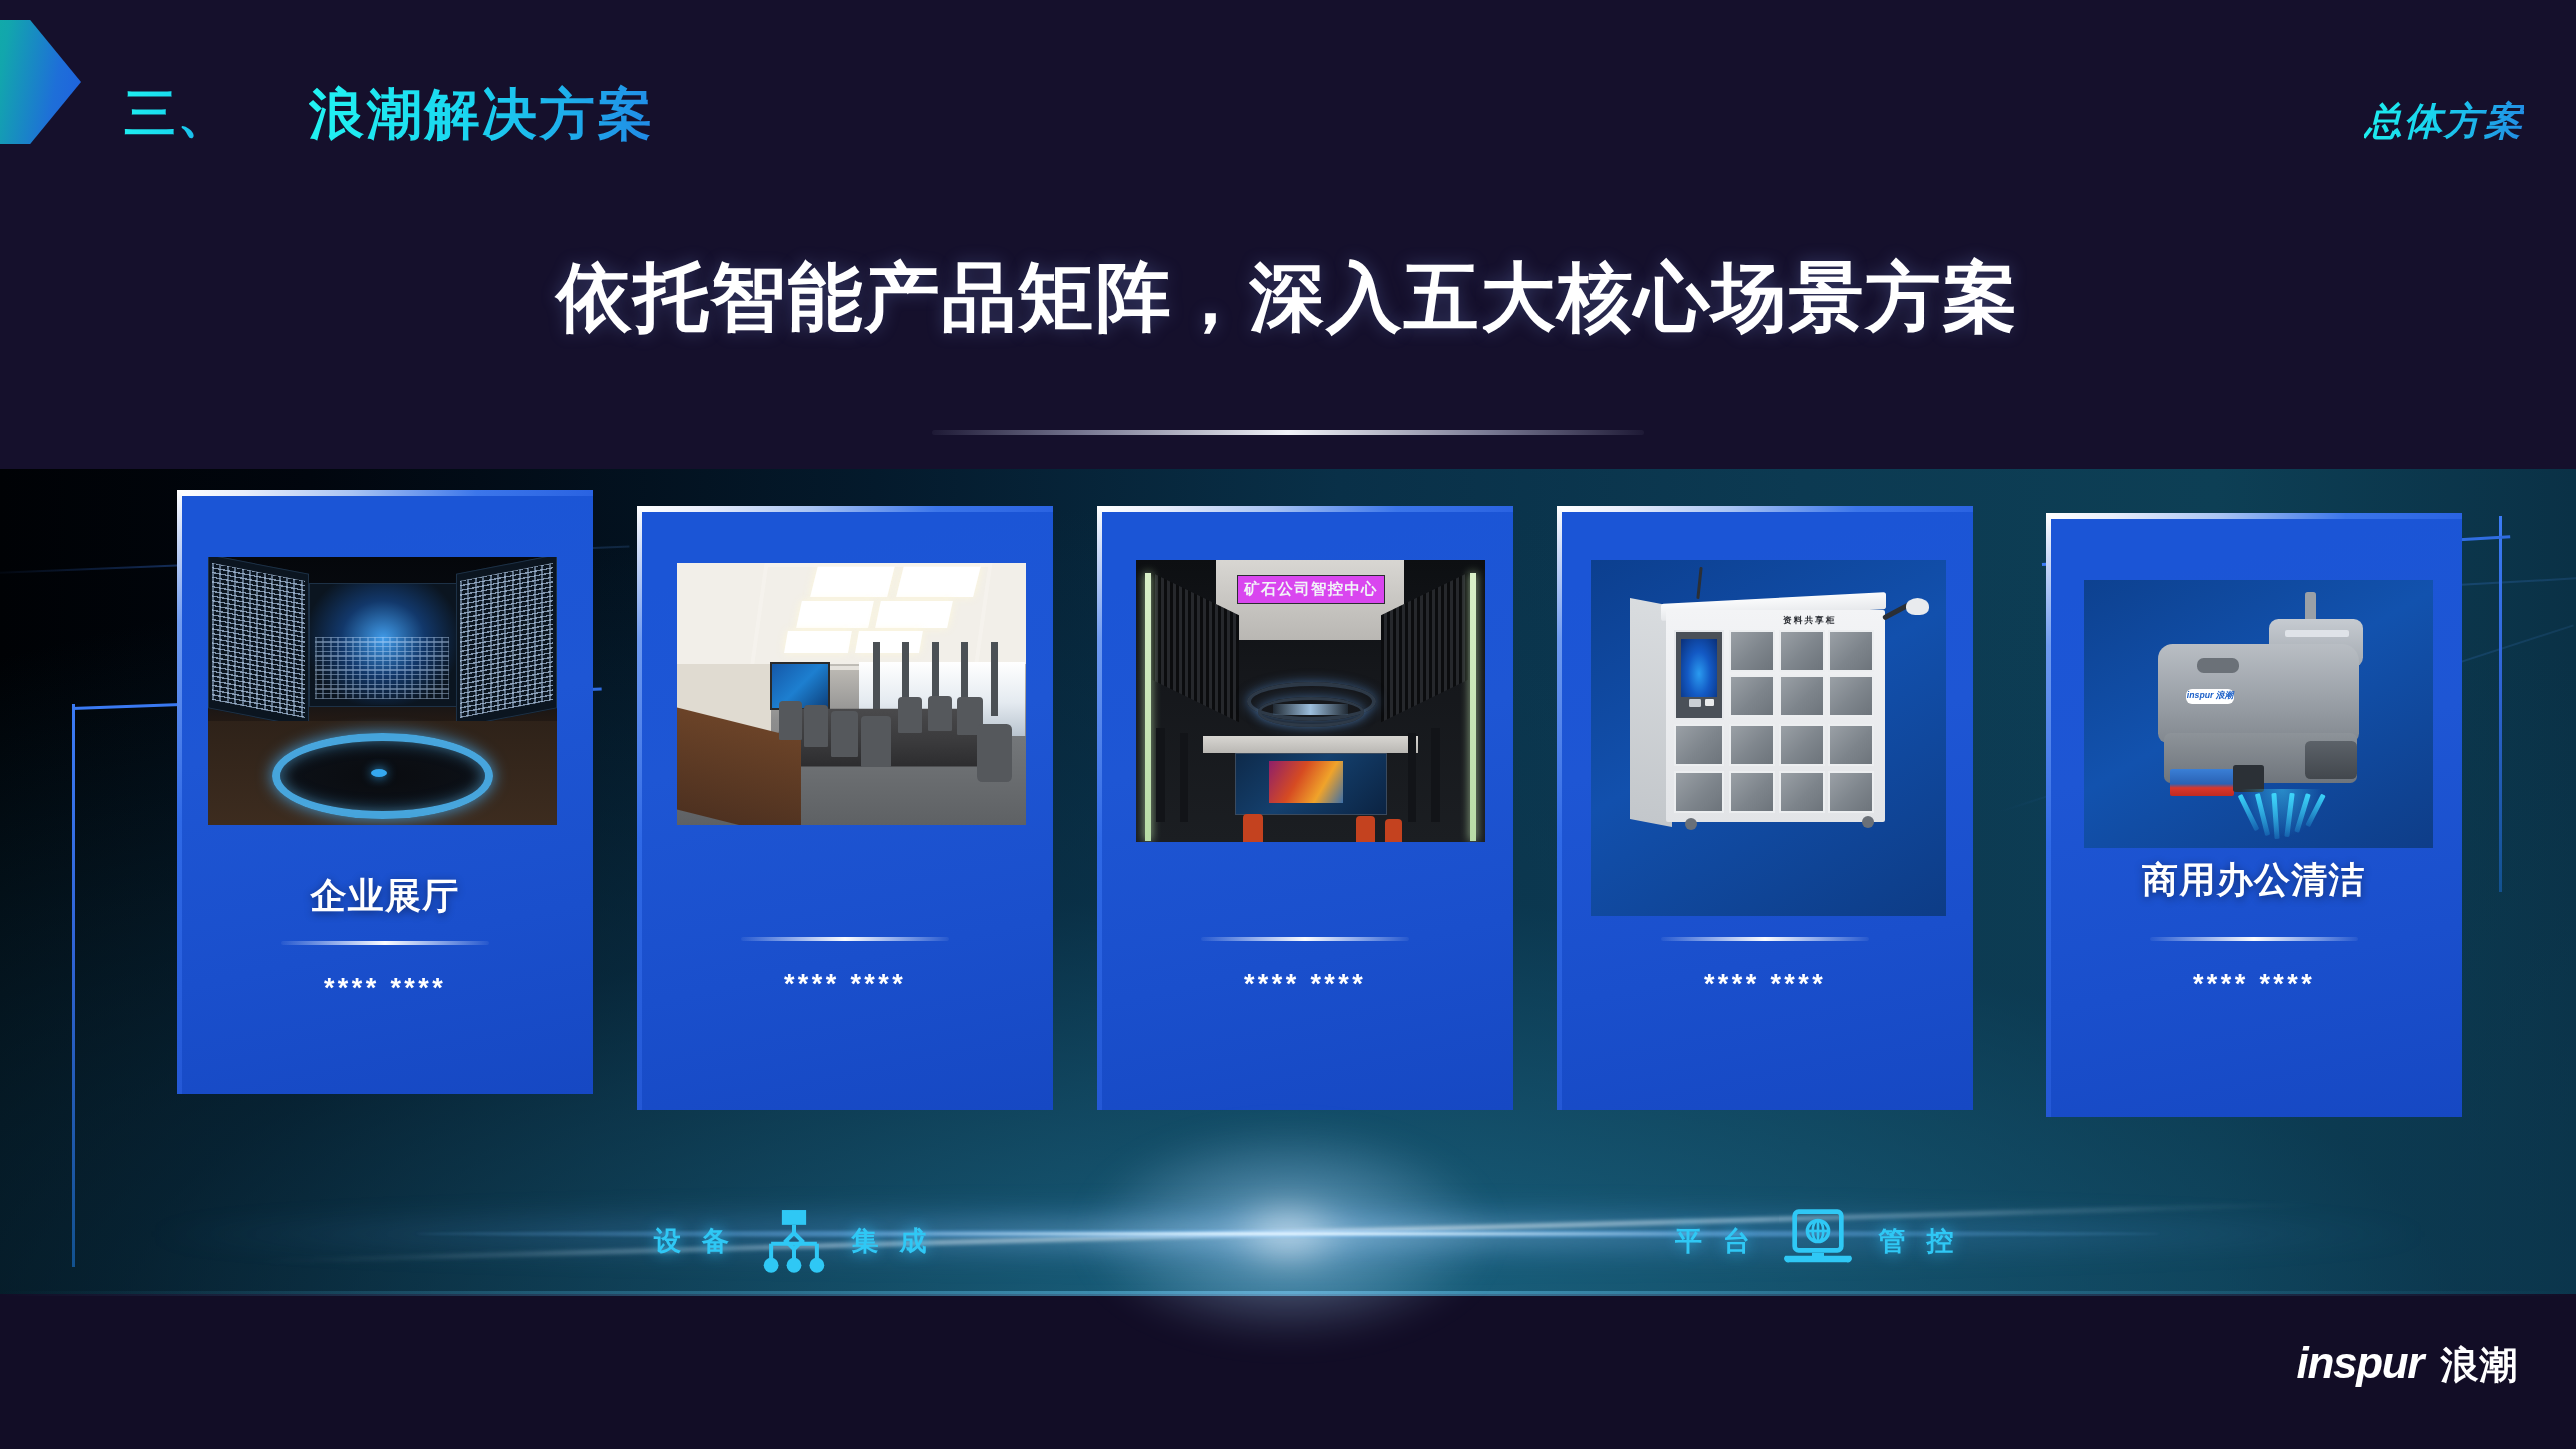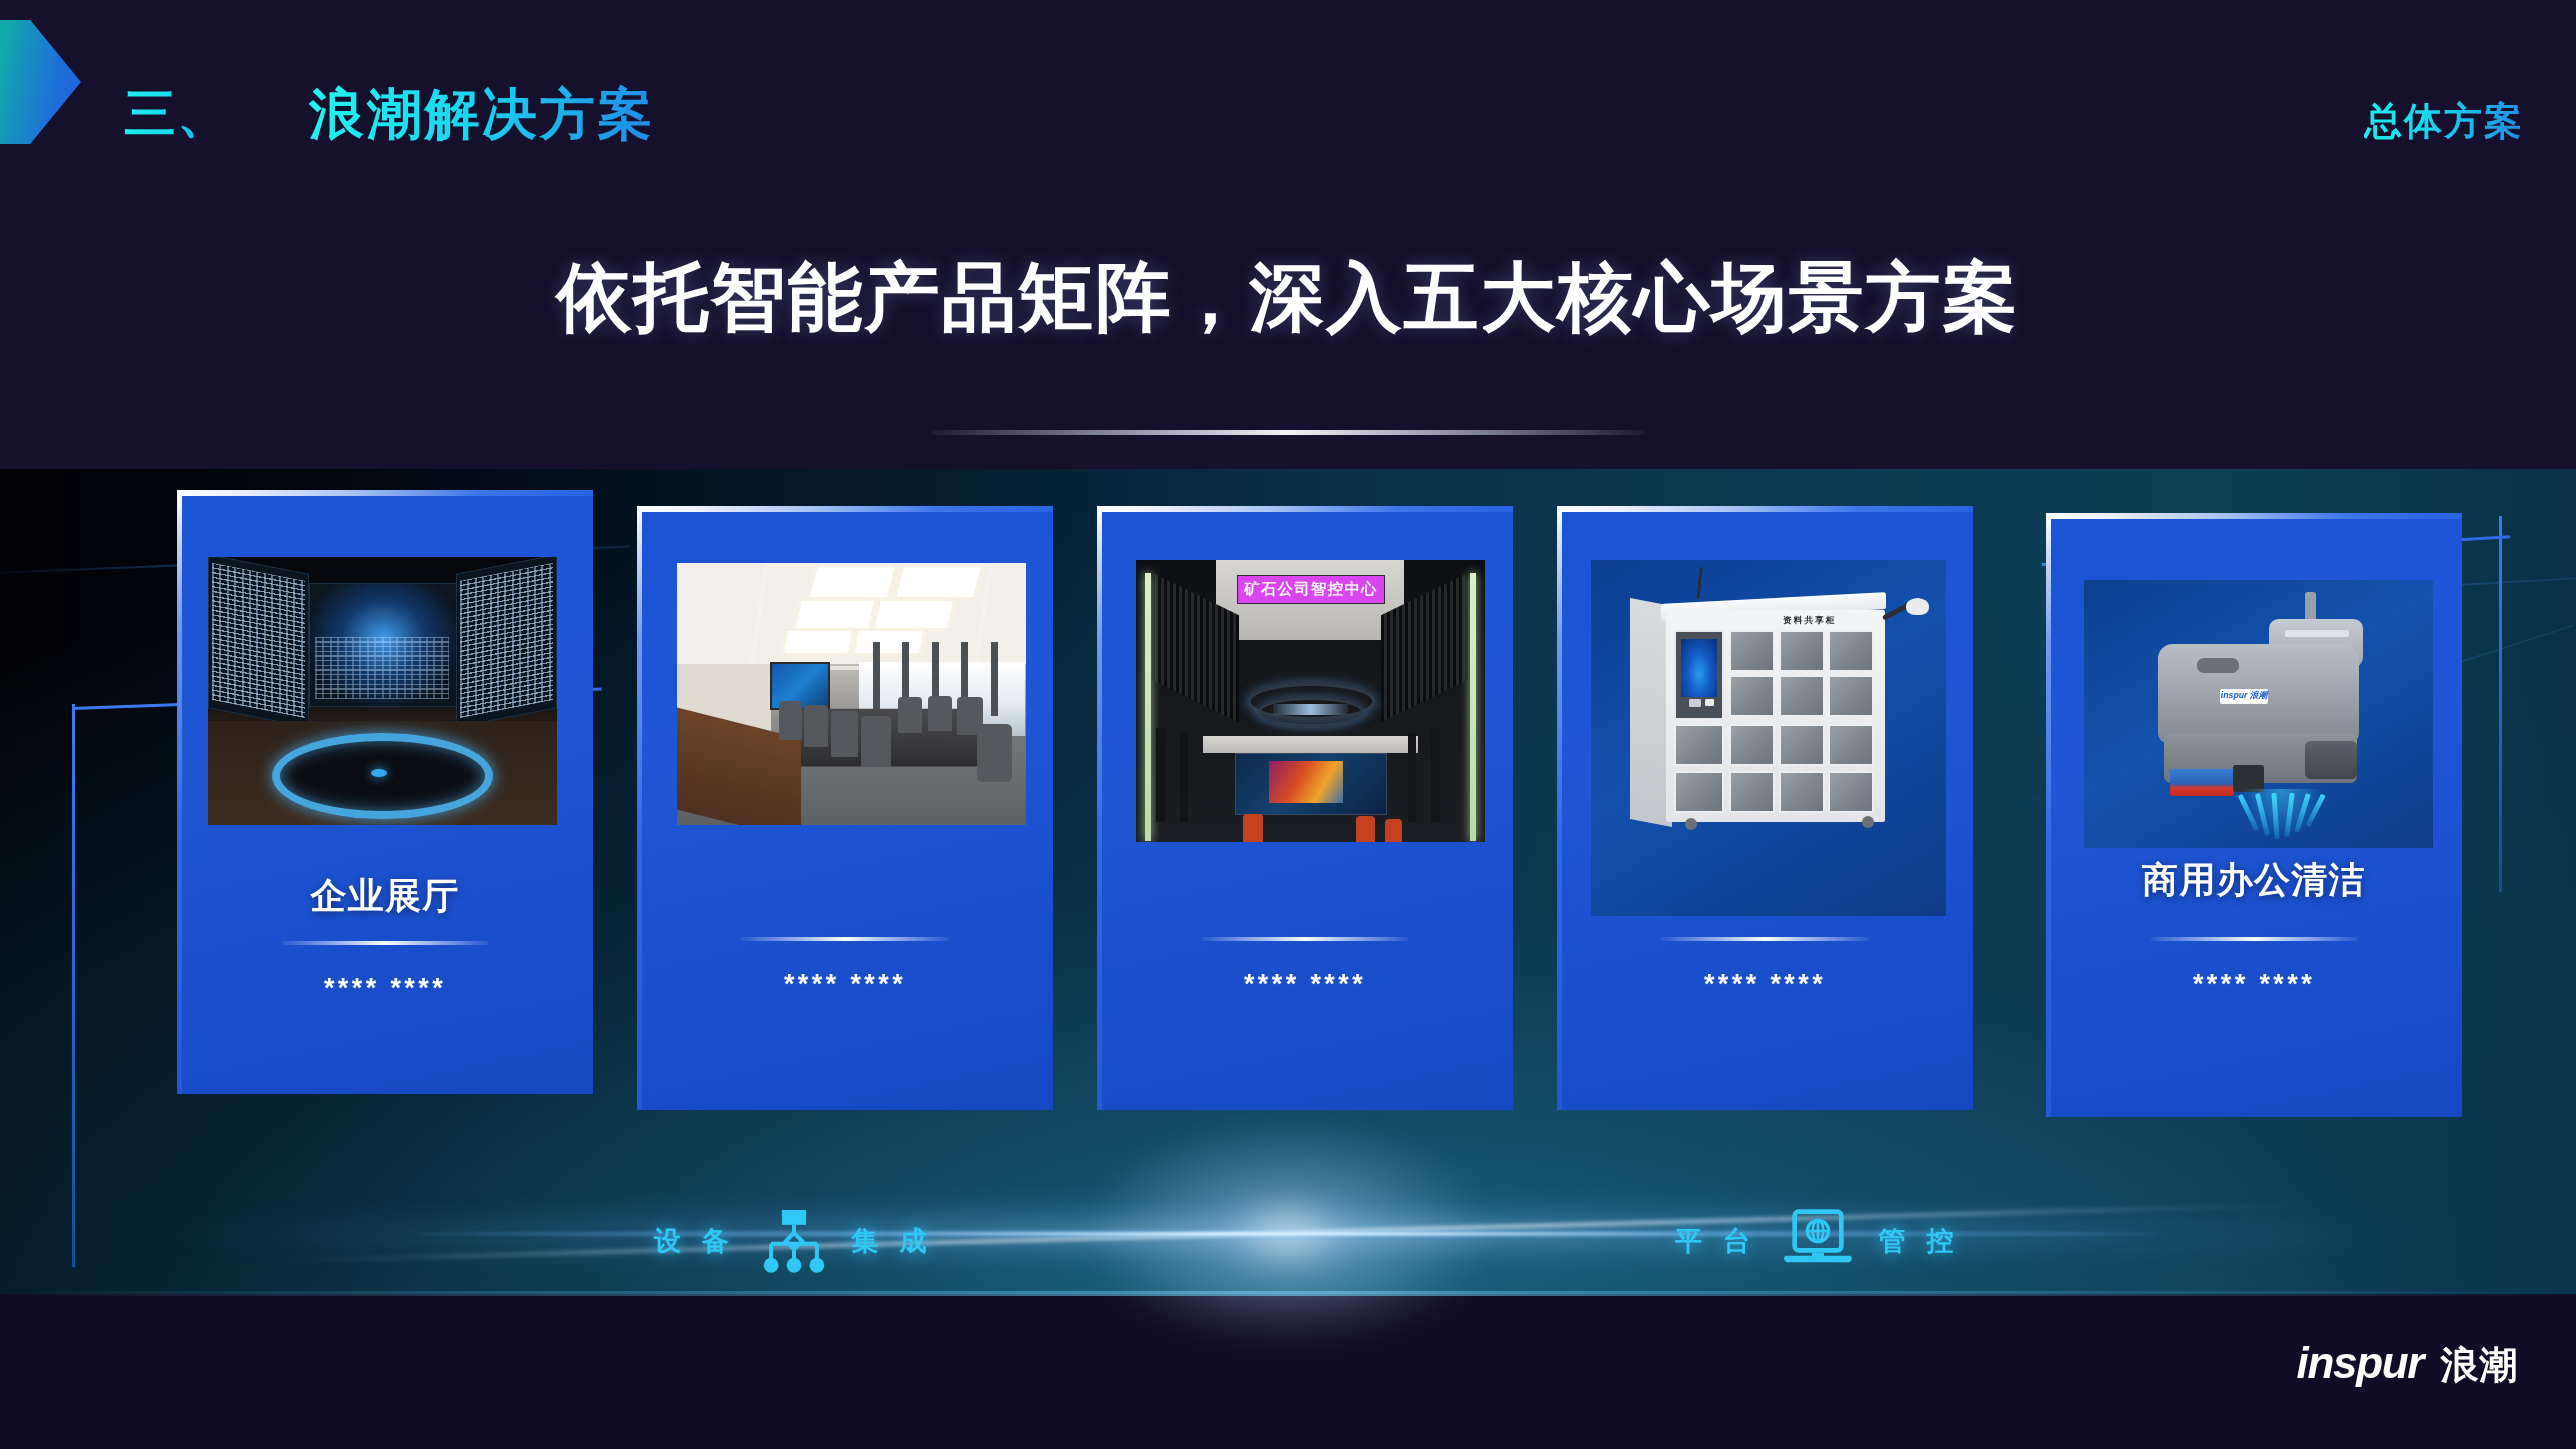--- a/index.html
+++ b/index.html
@@ -82,20 +82,21 @@
     background:linear-gradient(100deg,#22f4f2 0%, #1ad7f0 45%, #2188e6 100%);
     -webkit-background-clip:text; background-clip:text; color:transparent;
     white-space:nowrap;
   }
   .section-tag{
     position:absolute; right:52px; top:96px;
     font-size:38px; font-weight:bold; letter-spacing:2px;
     background:linear-gradient(100deg,#1ef0ee 0%, #19d3ee 45%, #2289e4 100%);
     -webkit-background-clip:text; background-clip:text; color:transparent;
     white-space:nowrap;
+    font-style:italic;
   }
 
   .main-heading{
     position:absolute; left:0; top:248px; width:2576px;
     text-align:center; color:#ffffff;
     font-size:75px; font-weight:bold; letter-spacing:2px;
     text-shadow:0 0 17.4px rgba(140,170,255,0.28);
     white-space:nowrap;
   }
   .heading-rule{
@@ -416,21 +417,21 @@
   <div class="top-border"></div>
   <div class="left-border"></div>
 
   <div class="photo" style="left:38px; top:67px; width:349px; height:268px; background:transparent;">
     <div class="ph rb-bg"></div>
     <div class="rb-post" style="left:221px; top:12px; width:10.7px; height:35px;"></div>
     <div class="rb-head" style="left:185px; top:39px; width:94px; height:48px;"></div>
     <div style="position:absolute; left:201px; top:50px; width:64px; height:6.7px; background:#dfe3e8; border-radius:2px;"></div>
     <div class="rb-body" style="left:74px; top:64px; width:201px; height:99px;"></div>
     <div class="rb-handle" style="left:113px; top:78px; width:42px; height:14.8px;"></div>
-    <div class="rb-logo" style="left:136px; top:109px; width:48px; height:14.8px;">
+    <div class="rb-logo" style="left:102px; top:109px; width:48px; height:14.8px;border-radius:6px;">
       <span style="font-size:8.7px;">inspur 浪潮</span>
     </div>
     <div class="rb-lower" style="left:80px; top:153px; width:193px; height:50px;"></div>
     <div style="position:absolute; left:221px; top:161px; width:52px; height:38px;
                 background:linear-gradient(180deg,#5c6269 0%, #42474d 100%); border-radius:5.4px;"></div>
     <div class="rb-brushred" style="left:86px; top:189px; width:64px; height:27px;"></div>
     <div style="position:absolute; left:149px; top:185px; width:31px; height:27px;
                 background:#2b3036; border-radius:2.7px;"></div>
     <div class="rb-spray" style="left:162px; top:213px; width:5.4px; height:39px; transform:rotate(-26deg);"></div>
     <div class="rb-spray" style="left:176px; top:213px; width:5.4px; height:43px; transform:rotate(-14deg);"></div>

